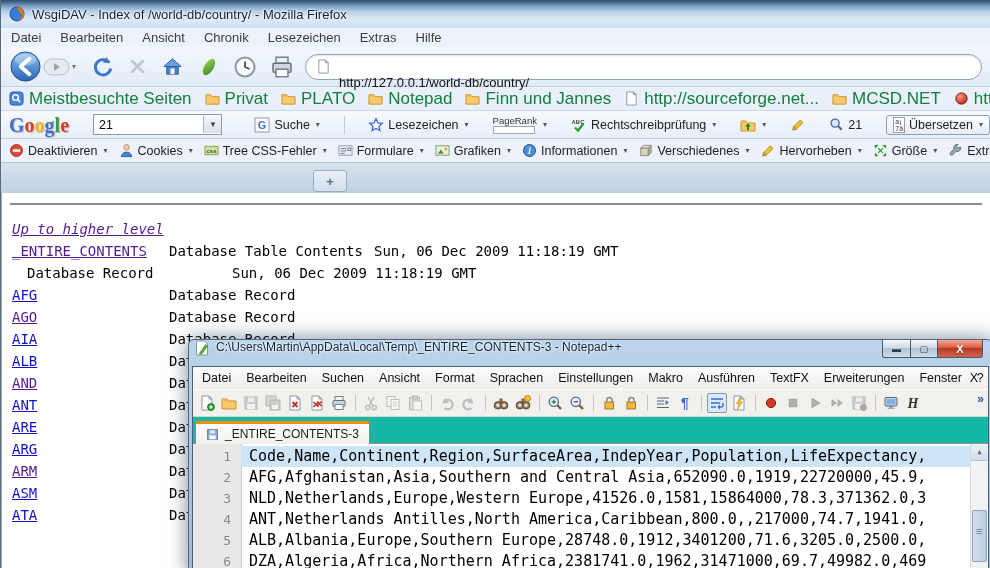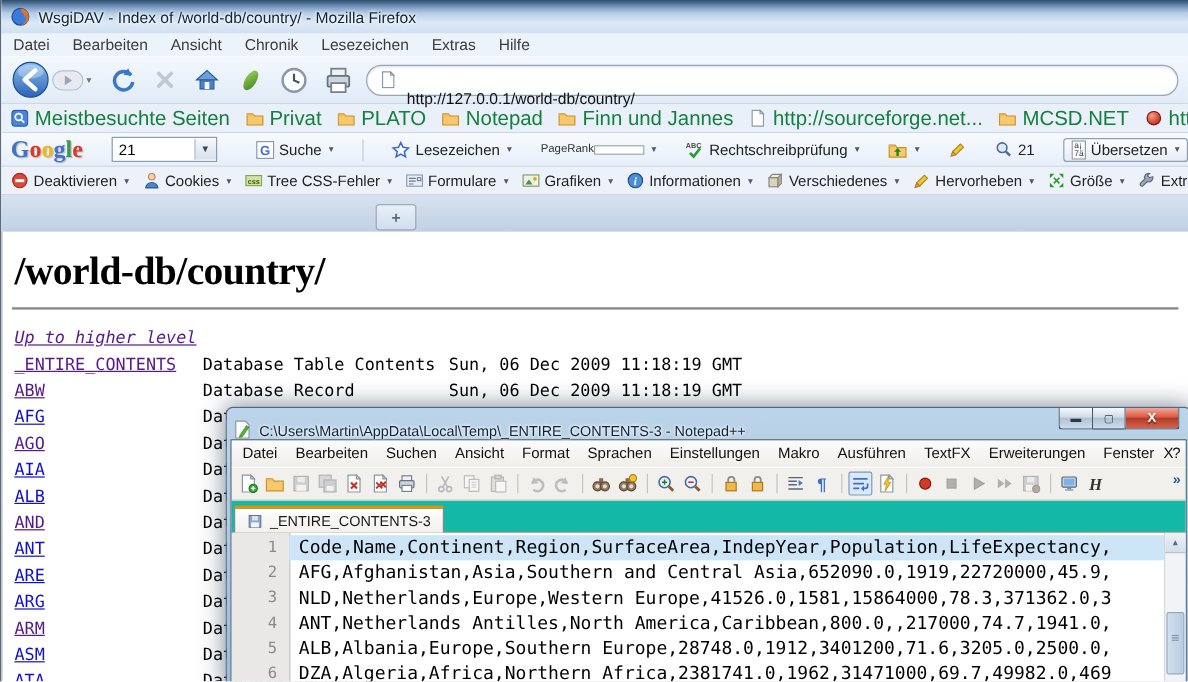--- a/index.html
+++ b/index.html
@@ -22,21 +22,21 @@
   .fx-googlebar{height:27px;background:linear-gradient(#f7fafd,#e7effa);border-bottom:1px solid #c2cfdf;display:flex;align-items:center;gap:24px;padding-left:8px;font-size:12.5px;color:#222;white-space:nowrap;overflow:hidden;}
   .g-logo{font-family:"Liberation Serif",serif;font-weight:bold;font-size:20px;letter-spacing:0;line-height:20px;text-shadow:1px 1px 1px #bbb;}
   .g-combo{width:268px;height:19px;background:#fff;border:1px solid #8a9ab0;display:flex;align-items:center;}
   .g-combo-text{flex:1;padding-left:5px;font-size:12.5px;color:#000;}
   .g-combo-btn{width:17px;height:17px;background:linear-gradient(#f4f7fb,#d7e0ec);border-left:1px solid #a8b5c5;font-size:8px;color:#445;display:flex;align-items:center;justify-content:center;}
   .g-item{display:flex;align-items:center;gap:4px;}
   .caret::after{content:"▾";font-size:8px;color:#556;margin-left:2px;}
   .g-sep{width:1px;height:18px;background:#c2ccd8;}
   .g-box{display:flex;align-items:center;gap:4px;border:1px solid #8aa0bd;border-radius:3px;background:linear-gradient(#fdfdfe,#e6edf6);padding:1px 6px;height:20px;box-sizing:border-box;}
   .g-translate-ic{font-size:7px;line-height:7px;white-space:pre;color:#334;border:1px solid #99a;padding:0 1px;background:#fff;}
-  .g-pr{display:flex;align-items:flex-start;line-height:9px;}
+  .g-pr{display:flex;flex-direction:column;align-items:flex-start;line-height:9px;}
   .g-pr-label{font-size:9.5px;color:#333;}
   .g-pr-bar{width:40px;height:6px;border:1px solid #9aa;background:#fff;margin-top:1px;}
   .fx-devbar{height:23px;background:#edf2fa;border-bottom:1px solid #b9c6d6;display:flex;align-items:center;gap:11px;padding-left:8px;font-size:12.5px;color:#222;white-space:nowrap;overflow:hidden;}
   .dv{display:flex;align-items:center;gap:4px;}
   .dv svg{width:15px;height:15px;}
   .fx-tabbar{position:relative;height:30px;background:linear-gradient(#d8e2ef,#c0d0e4);border-bottom:1px solid #8fa3bb;}
   .fx-tab{position:absolute;left:6px;top:4px;width:292px;height:25px;background:linear-gradient(#fefefe,#eef3f9);border:1px solid #8fa3bb;border-bottom:none;border-radius:4px 4px 0 0;display:flex;align-items:center;gap:6px;padding:0 8px;font-size:12.5px;font-weight:bold;color:#1a1a1a;box-sizing:border-box;}
   .fx-tab svg{width:14px;height:14px;}
   .fx-newtab{position:absolute;left:312px;top:7px;width:32px;height:20px;background:linear-gradient(#e9eff6,#d2deed);border:1px solid #9cabbf;border-radius:3px;color:#5a6a7d;font-weight:bold;font-size:13px;display:flex;align-items:center;justify-content:center;}
   .fx-content{position:absolute;top:193px;left:0;right:0;bottom:0;background:#fff;border-left:1px solid #9aa7b5;overflow:hidden;}
@@ -46,21 +46,21 @@
   .up-link{display:block;height:22px;line-height:22px;font-style:italic;}
   .ls-row{display:flex;height:22px;line-height:22px;align-items:center;}
   .ls-name{width:142px;flex:none;}
   .ls-type{width:205px;flex:none;color:#000;padding-left:15px;}
   .ls-date{color:#000;}
   a.v{color:#551a8b;text-decoration:underline;}
   a.u{color:#1111cc;text-decoration:underline;}
 
   
   .npp{position:absolute;left:187px;top:339px;width:797px;height:236px;border:1px solid #4d6884;border-radius:6px 6px 0 0;background:linear-gradient(180deg,#bcd4e9,#9cbad5);padding:0 3px;box-shadow:0 0 20px rgba(15,35,60,.55);box-sizing:content-box;}
-  .npp-title{height:26px;display:flex;align-items:flex-end;gap:6px;padding:0 2px;font-size:12px;color:#10233a;text-shadow:0 0 3px #fff,0 0 3px #fff;}
+  .npp-title{height:26px;display:flex;align-items:flex-start;gap:6px;padding:0 2px;font-size:12px;color:#10233a;text-shadow:0 0 3px #fff,0 0 3px #fff;}
   .npp-title svg{width:16px;height:16px;}
   .npp-controls{position:absolute;top:0;right:9px;display:flex;}
   .npc{height:17px;border:1px solid #44586e;border-top:none;display:flex;align-items:center;justify-content:center;font-size:9px;color:#2a3a4c;background:linear-gradient(#f6f9fc,#cfdbe8 45%,#b0c1d2 50%,#d0ddea);}
   .npc-min{width:27px;border-radius:0 0 0 3px;}
   .npc-max{width:26px;border-left:none;border-right:none;}
   .npc-close{width:44px;border-radius:0 0 3px 0;background:linear-gradient(#f2a898,#da5a42 45%,#b23a26 50%,#d4654e);color:#fff;font-weight:bold;font-size:11px;text-shadow:0 1px 1px rgba(0,0,0,.4);}
   .npp-body{background:#f2f0ec;border:1px solid #47617c;height:calc(100% - 27px);display:flex;flex-direction:column;overflow:hidden;}
   .npp-menu{height:22px;flex:none;background:linear-gradient(#fcfcfc,#efeeeb);display:flex;align-items:center;gap:15px;padding:0 9px;font-size:12.5px;color:#111;position:relative;}
   .npp-menu-x{position:absolute;right:10px;}
   .npp-toolbar{height:26px;flex:none;background:#f2f0ec;border-top:1px solid #fff;border-bottom:1px solid #d9d5cd;display:flex;align-items:center;padding-left:4px;gap:2px;position:relative;}
@@ -583,34 +583,32 @@
           <span>Extras</span>
         </span>
 
       </div>
 
     <div class="fx-tabbar">
       <div class="fx-newtab">+</div>
     </div>
 
     <div class="fx-content">
-      <div class="page-h1">/world-db/country/</div>
       <hr class="page-hr">
       <div class="listing">
         <a class="up-link v" href="#">Up to higher level</a>
         <div>
 
             <div class="ls-row">
               <span class="ls-name"><a href="#" class="v">_ENTIRE_CONTENTS</a></span>
               <span class="ls-type">Database Table Contents</span>
               <span class="ls-date">Sun, 06 Dec 2009 11:18:19 GMT</span>
             </div>
 
             <div class="ls-row">
-              <span class="ls-name"><a href="#" class="v">ABW</a></span>
               <span class="ls-type">Database Record</span>
               <span class="ls-date">Sun, 06 Dec 2009 11:18:19 GMT</span>
             </div>
 
             <div class="ls-row">
               <span class="ls-name"><a href="#" class="u">AFG</a></span>
               <span class="ls-type">Database Record</span>
               <span class="ls-date"></span>
             </div>
 

